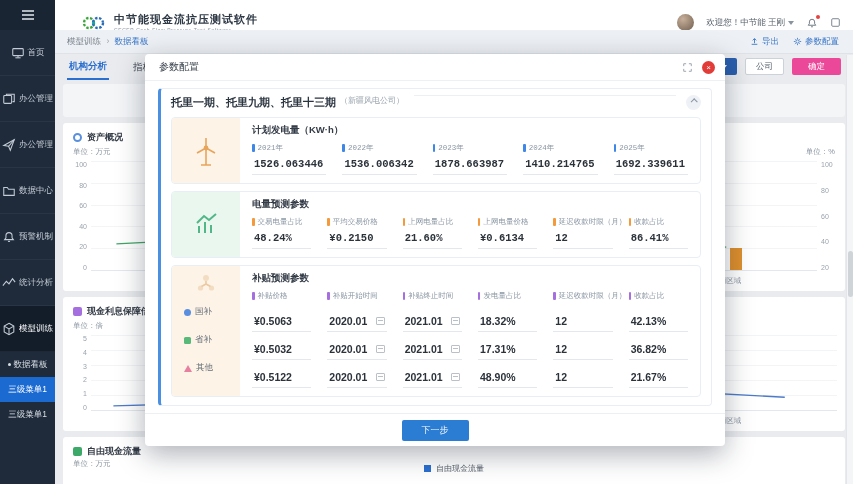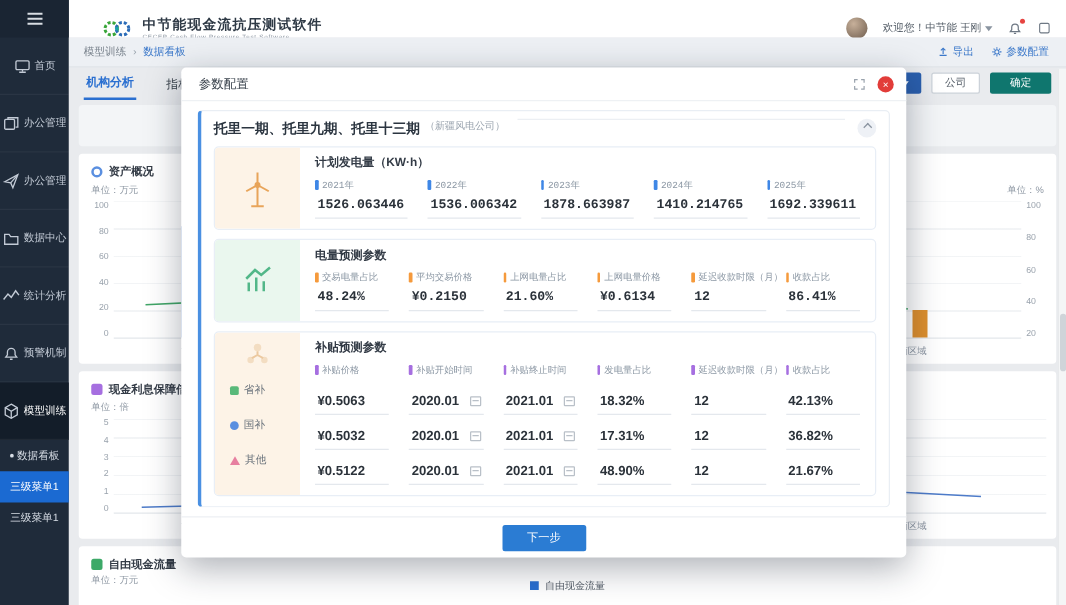--- a/index.html
+++ b/index.html
@@ -39,21 +39,21 @@
 
   
   .content { position:absolute; left:55px; right:0; top:54px; bottom:0; padding:0 8px; }
   .tabs-row { height:26px; display:flex; align-items:center; gap:22px; padding-left:4px; position:relative; }
   .tab { font-size:9.5px; color:#39424c; padding:6px 2px 5px; cursor:pointer; }
   .tab.active { color:#2a6fd0; font-weight:700; border-bottom:2px solid #2a6fd0; }
   .row-btns { position:absolute; right:4px; top:4px; display:flex; gap:8px; }
   .btn { font-size:8.5px; height:17px; padding:0 10px; border-radius:2px; display:flex; align-items:center; gap:4px; cursor:pointer; }
   .btn.dark { background:#2a5fae; color:#fff; }
   .btn.ghost { background:#fff; border:1px solid #ccd2d9; color:#555e68; }
-  .btn.primary { background:#0f766e; color:#fff; padding:0 16px; }
+  .btn.primary { background:#ec4899; color:#fff; padding:0 16px; }
 
   .stats-row { display:flex; gap:8px; margin-top:4px; }
   .stat-card { flex:1; height:33px; background:#f3f5f7; border-radius:3px; display:flex; flex-direction:column; align-items:center; justify-content:center; gap:2px; }
   .stat-lab { font-size:8px; color:#6e7884; display:flex; align-items:center; gap:4px; }
   .stat-val { font-size:12px; font-weight:700; color:#23292f; }
   .stat-val small { font-size:8px; font-weight:400; }
 
   .card { background:#fff; border-radius:3px; margin-top:6px; position:relative; }
   .card-head { display:flex; align-items:center; gap:5px; font-size:9px; font-weight:700; color:#333b46; padding:8px 10px 0; }
   .chip { width:9px; height:9px; border-radius:2px; display:inline-block; }
@@ -162,31 +162,31 @@
         </svg>
       <span>办公管理</span>
     </div>
     <div class="side-item">
       <svg width="14" height="14" viewBox="0 0 16 16" fill="none" stroke-width="1.2">
           <path d="M2 4h4l1.5 2H14v7H2z"></path>
         </svg>
       <span>数据中心</span>
     </div>
     <div class="side-item">
-      <svg width="14" height="14" viewBox="0 0 16 16" fill="none" stroke-width="1.3">
-          <polyline points="1,11 5,6 8,9 12,3 15,7"></polyline>
-        </svg>
-      <span>统计分析</span>
-    </div>
-    <div class="side-item">
       <svg width="14" height="14" viewBox="0 0 16 16" fill="none" stroke-width="1.2">
           <path d="M8 3a3.5 3.5 0 0 1 3.5 3.5V9l1.5 2h-10L4.5 9V6.5A3.5 3.5 0 0 1 8 3z"></path>
           <line x1="6.8" y1="13" x2="9.2" y2="13"></line>
         </svg>
       <span>预警机制</span>
+    </div>
+    <div class="side-item">
+      <svg width="14" height="14" viewBox="0 0 16 16" fill="none" stroke-width="1.3">
+          <polyline points="1,11 5,6 8,9 12,3 15,7"></polyline>
+        </svg>
+      <span>统计分析</span>
     </div>
     <div class="side-item active">
       <svg width="14" height="14" viewBox="0 0 16 16" fill="none" stroke="#fff" stroke-width="1.2">
           <path d="M8 1.5 13.5 4.7v6.6L8 14.5 2.5 11.3V4.7z"></path>
           <path d="M2.5 4.7 8 8l5.5-3.3M8 8v6.5"></path>
         </svg>
       <span>模型训练</span>
     </div>
     <div class="sub-item">
       <span class="dot"></span>
@@ -541,26 +541,26 @@
           <div class="icol-c">
             <div class="bigicon">
               <svg width="24" height="24" viewBox="0 0 24 24" fill="none" stroke="#ecc9a0" stroke-width="1.6">
                 <circle cx="12" cy="6" r="3" fill="#f3ddc2" stroke="none"></circle>
                 <circle cx="6.5" cy="16" r="2.6" fill="#f3ddc2" stroke="none"></circle>
                 <circle cx="17.5" cy="16" r="2.6" fill="#f3ddc2" stroke="none"></circle>
                 <path d="M12 9v3M12 12l-4.5 2.5M12 12l4.5 2.5"></path>
               </svg>
             </div>
             <div class="rowlab">
+                <span class="sym blue-ball"></span>
+                <span>国补</span>
+              </div>
+            <div class="rowlab">
                 <span class="sym green-cube"></span>
                 <span>省补</span>
-              </div>
-            <div class="rowlab">
-                <span class="sym blue-ball"></span>
-                <span>国补</span>
               </div>
             <div class="rowlab">
                 <span class="sym pink-tri"></span>
                 <span>其他</span>
               </div>
           </div>
           <div class="fcol">
             <div class="stitle">补贴预测参数</div>
             <div class="frow">
               <div class="cval">

